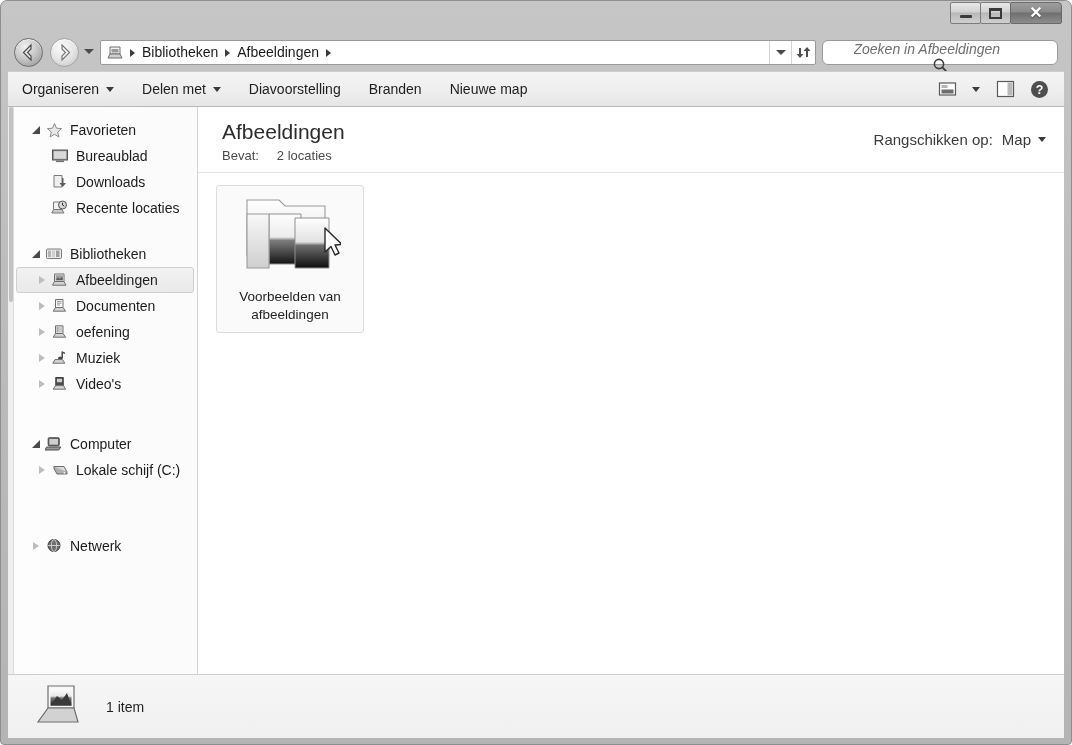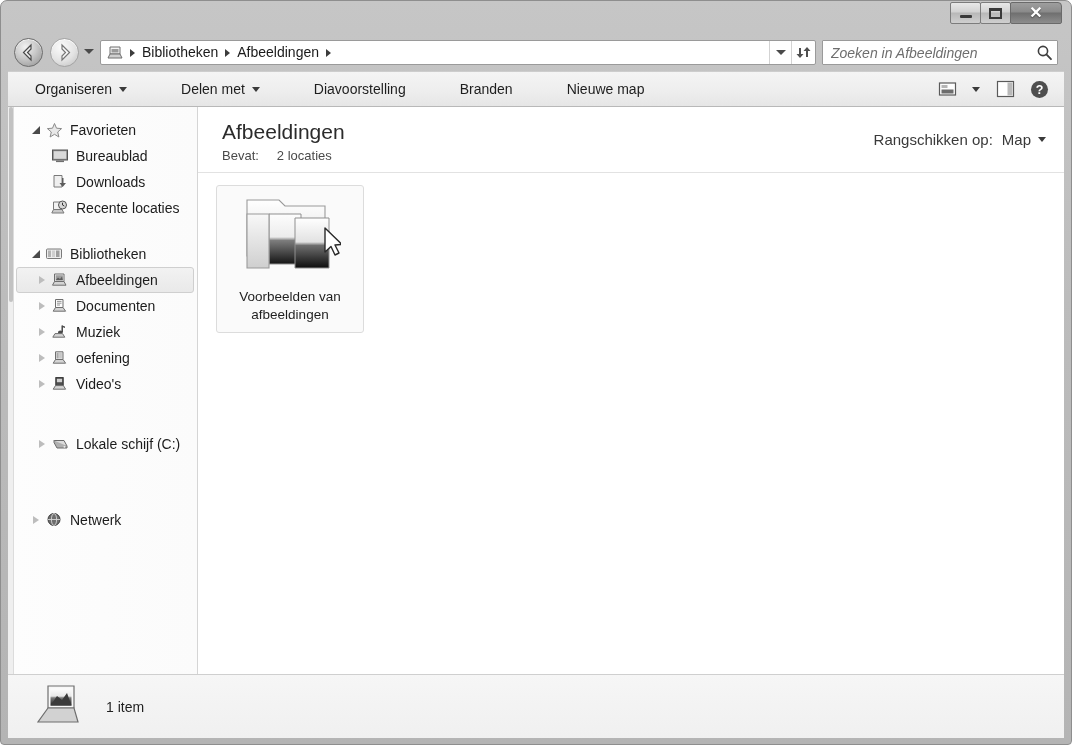--- a/index.html
+++ b/index.html
@@ -136,22 +136,22 @@
     width: 24px; height: 23px; flex: none;
     border-left: 1px solid #d3d3d3;
     display: flex; align-items: center; justify-content: center;
   }
 
   #searchbox {
     position: absolute;
     right: 6px; top: 5px; width: 236px; height: 25px;
     background: #ffffff;
     border: 1px solid #9a9a9a;
-    border-radius: 1px;
-    display: flex; align-items: center;
+    border-radius: 6px;
+    display: flex; align-items: center; flex-direction: column;
   }
   #search-input {
     flex: 1; border: none; outline: none;
     font-family: "Liberation Sans", sans-serif;
     font-size: 14px; color: #1a1a1a;
     padding-left: 8px; background: transparent; height: 21px;
   }
   #search-input::placeholder { color: #6e6e6e; font-style: italic; opacity: 1; }
   #search-icon-wrap { width: 26px; display:flex; align-items:center; justify-content:center; flex:none; }
 
@@ -159,21 +159,21 @@
   #toolbar {
     position: absolute;
     left: 0; top: 70px; right: 0; height: 36px;
     background: linear-gradient(180deg,#f4f4f4 0%,#eeeeee 55%,#e6e6e6 100%);
     border-top: 1px solid #cdcdcd;
     border-bottom: 1px solid #b8b8b8;
     display: flex; align-items: center;
   }
   .tbitem {
     font-size: 14px; color: #1e1e1e;
-    padding: 0 27px; height: 26px; line-height: 26px;
+    padding: 0 14px; height: 26px; line-height: 26px;
     display: flex; align-items: center; gap: 7px;
     white-space: nowrap;
   }
   .tb-caret {
     width: 0; height: 0;
     border-left: 4px solid transparent;
     border-right: 4px solid transparent;
     border-top: 5px solid #3a3a3a;
   }
   #toolbar-right {
@@ -517,62 +517,75 @@
             </span>
             <span class="nav-label">Documenten</span>
           </div>
 
           <div class="nav-row child">
             <span class="expander">
               <span class="exp-tri-closed"></span>
             </span>
             <span class="nav-icon">
               <svg width="19" height="16" viewBox="0 0 19 16">
+                <path d="M4.5 1.8 L12 1.8 L12 9.5 L4.5 9.5 Z" fill="#e6e6e6" stroke="#6e6e6e" stroke-width="1"></path>
+                <rect x="5.6" y="3" width="2" height="5.4" fill="#a8a8a8"></rect>
+                <rect x="8.2" y="3" width="2.6" height="5.4" fill="#c6c6c6"></rect>
+                <path d="M4.5 9.5 L2.2 13.2 L14.6 13.2 L12 9.5 Z" fill="#d4d4d4" stroke="#6e6e6e" stroke-width="1"></path>
+              </svg>
+            </span>
+            <span class="nav-label">oefening</span>
+          </div>
+
+          <div class="nav-row child">
+            <span class="expander">
+              <span class="exp-tri-closed"></span>
+            </span>
+            <span class="nav-icon">
+              <svg width="19" height="16" viewBox="0 0 19 16">
                 <path d="M11.2 1.5 L11.2 8 " stroke="#3c3c3c" stroke-width="1.4"></path>
                 <ellipse cx="9.3" cy="8.3" rx="2.3" ry="1.8" fill="#4a4a4a"></ellipse>
                 <path d="M11.2 1.5 L14 2.6 L14 4 L11.2 2.9 Z" fill="#4a4a4a"></path>
                 <path d="M4 9.6 L11.5 9.6 L13.8 13.2 L1.8 13.2 Z" fill="#d4d4d4" stroke="#6e6e6e" stroke-width="1"></path>
               </svg>
             </span>
             <span class="nav-label">Muziek</span>
           </div>
 
           <div class="nav-row child">
             <span class="expander">
               <span class="exp-tri-closed"></span>
             </span>
             <span class="nav-icon">
               <svg width="19" height="16" viewBox="0 0 19 16">
-                <path d="M4.5 1.8 L12 1.8 L12 9.5 L4.5 9.5 Z" fill="#e6e6e6" stroke="#6e6e6e" stroke-width="1"></path>
-                <rect x="5.6" y="3" width="2" height="5.4" fill="#a8a8a8"></rect>
-                <rect x="8.2" y="3" width="2.6" height="5.4" fill="#c6c6c6"></rect>
-                <path d="M4.5 9.5 L2.2 13.2 L14.6 13.2 L12 9.5 Z" fill="#d4d4d4" stroke="#6e6e6e" stroke-width="1"></path>
-              </svg>
-            </span>
-            <span class="nav-label">oefening</span>
-          </div>
-
-          <div class="nav-row child">
-            <span class="expander">
-              <span class="exp-tri-closed"></span>
-            </span>
-            <span class="nav-icon">
-              <svg width="19" height="16" viewBox="0 0 19 16">
                 <rect x="4.8" y="1.6" width="7.4" height="8" fill="#4f4f4f" stroke="#333" stroke-width="1"></rect>
                 <rect x="5.9" y="2.8" width="5.2" height="3.4" fill="#d0d0d0"></rect>
                 <path d="M4.5 9.6 L12.4 9.6 L14.6 13.2 L2.2 13.2 Z" fill="#d4d4d4" stroke="#6e6e6e" stroke-width="1"></path>
               </svg>
             </span>
             <span class="nav-label">Video's</span>
           </div>
         </div>
 
         <div class="nav-spacer" style="height:32px"></div>
 
         <div class="nav-group">
+          <div class="nav-row">
+            <span class="expander">
+              <span class="exp-tri-open"></span>
+            </span>
+            <span class="nav-icon">
+              <svg width="19" height="16" viewBox="0 0 19 16">
+                <rect x="3.2" y="1.8" width="11" height="8" rx="1" fill="#6f6f6f" stroke="#3f3f3f" stroke-width="1"></rect>
+                <rect x="4.4" y="3" width="8.6" height="5.6" fill="#cfcfcf"></rect>
+                <path d="M1.6 11 L15.8 11 L13.8 14 L0 14 Z" fill="#9a9a9a" stroke="#4f4f4f" stroke-width="1"></path>
+              </svg>
+            </span>
+            <span class="nav-label">Computer</span>
+          </div>
 
           <div class="nav-row child">
             <span class="expander">
               <span class="exp-tri-closed"></span>
             </span>
             <span class="nav-icon">
               <svg width="19" height="16" viewBox="0 0 19 16">
                 <path d="M3 4.5 L13 4.5 L16 10 L6 10 Z" fill="#dcdcdc" stroke="#6a6a6a" stroke-width="1"></path>
                 <path d="M3 4.5 L3 6.5 L6 12 L16 12 L16 10" fill="#b0b0b0" stroke="#6a6a6a" stroke-width="1"></path>
                 <circle cx="13.4" cy="10.8" r="0.9" fill="#f0f0f0"></circle>

